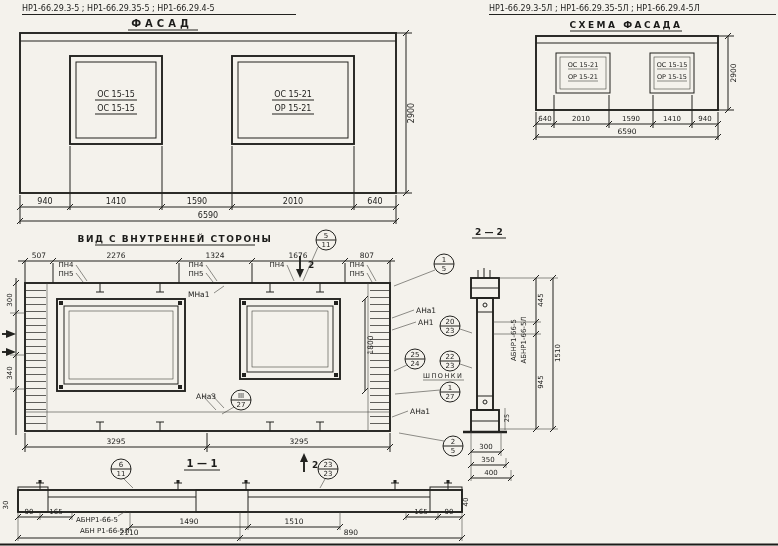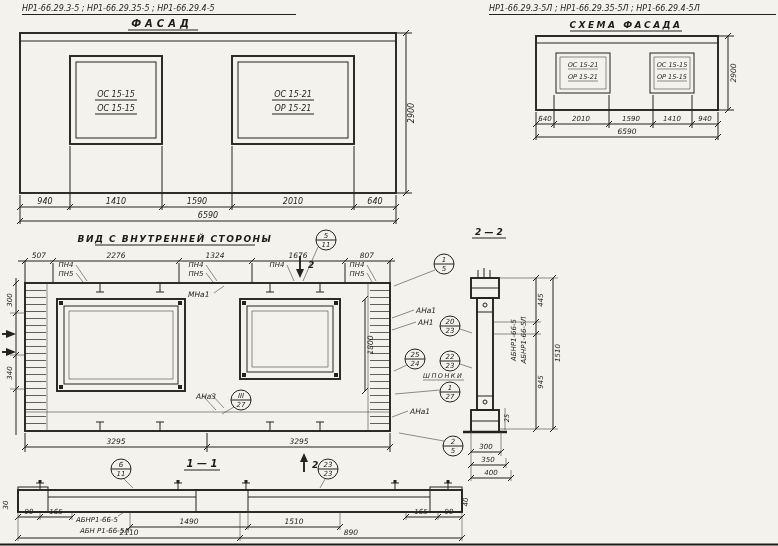--- a/index.html
+++ b/index.html
@@ -1,17 +1,17 @@
 <!DOCTYPE html>
 <html><head>
 <meta charset="utf-8">
 <style>
   html,body{margin:0;padding:0;background:#dcdad4;}
   .sheet{width:778px;height:546px;background:#f4f2ec;position:relative;overflow:hidden;
-         font-family:"DejaVu Sans",sans-serif;font-style:italic;}
+         font-family:"DejaVu Sans",sans-serif;}
   svg{display:block;}
   text{font-family:"DejaVu Sans",sans-serif;fill:#1c1c1a;}
   .t6{font-size:6.5px}.t7{font-size:7px}.t75{font-size:7.5px}.t8{font-size:8px}
   .t9{font-size:9px}.t10{font-size:10px}
   .b{font-weight:bold}.ctr{text-anchor:middle}
   .ls1{letter-spacing:1.5px}.ls2{letter-spacing:2.5px}.ls4{letter-spacing:4px}
   .ln{stroke:#22221f;stroke-width:1;fill:none}
   .ln2{stroke:#22221f;stroke-width:1.9;fill:none}
   .ln3{stroke:#22221f;stroke-width:2.6;fill:none}
   .thin{stroke:#44443f;stroke-width:0.6;fill:none}

